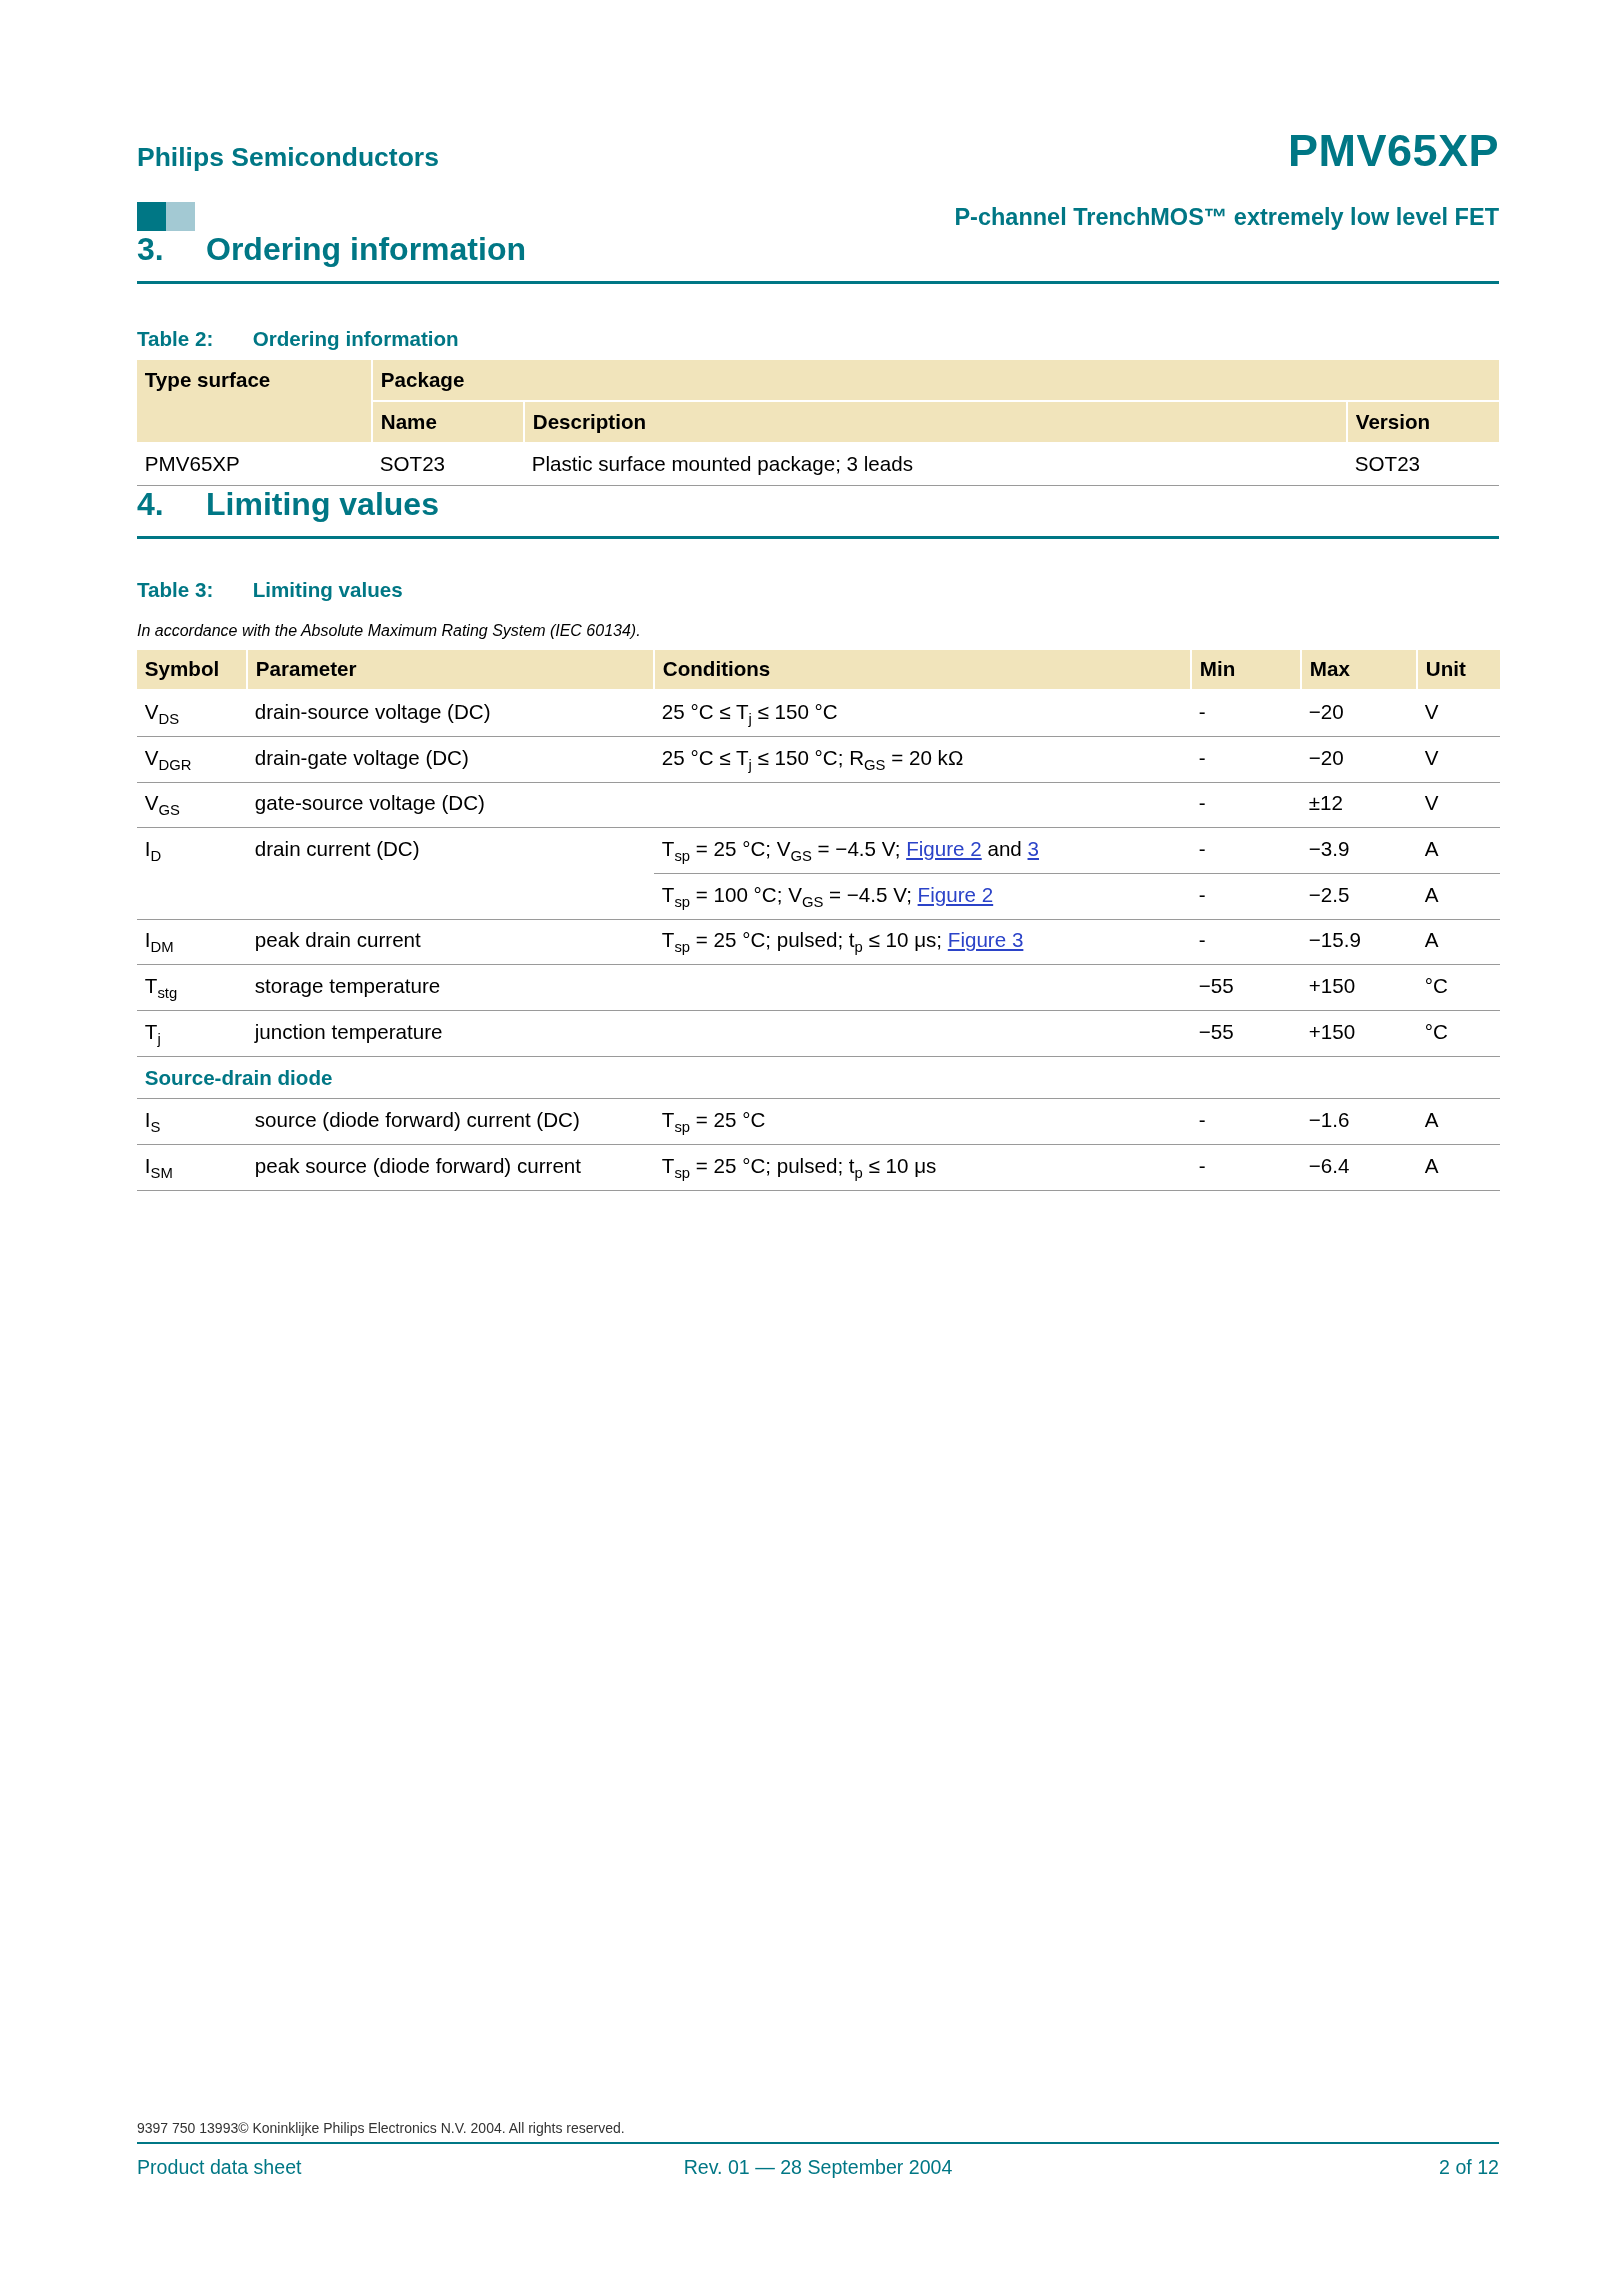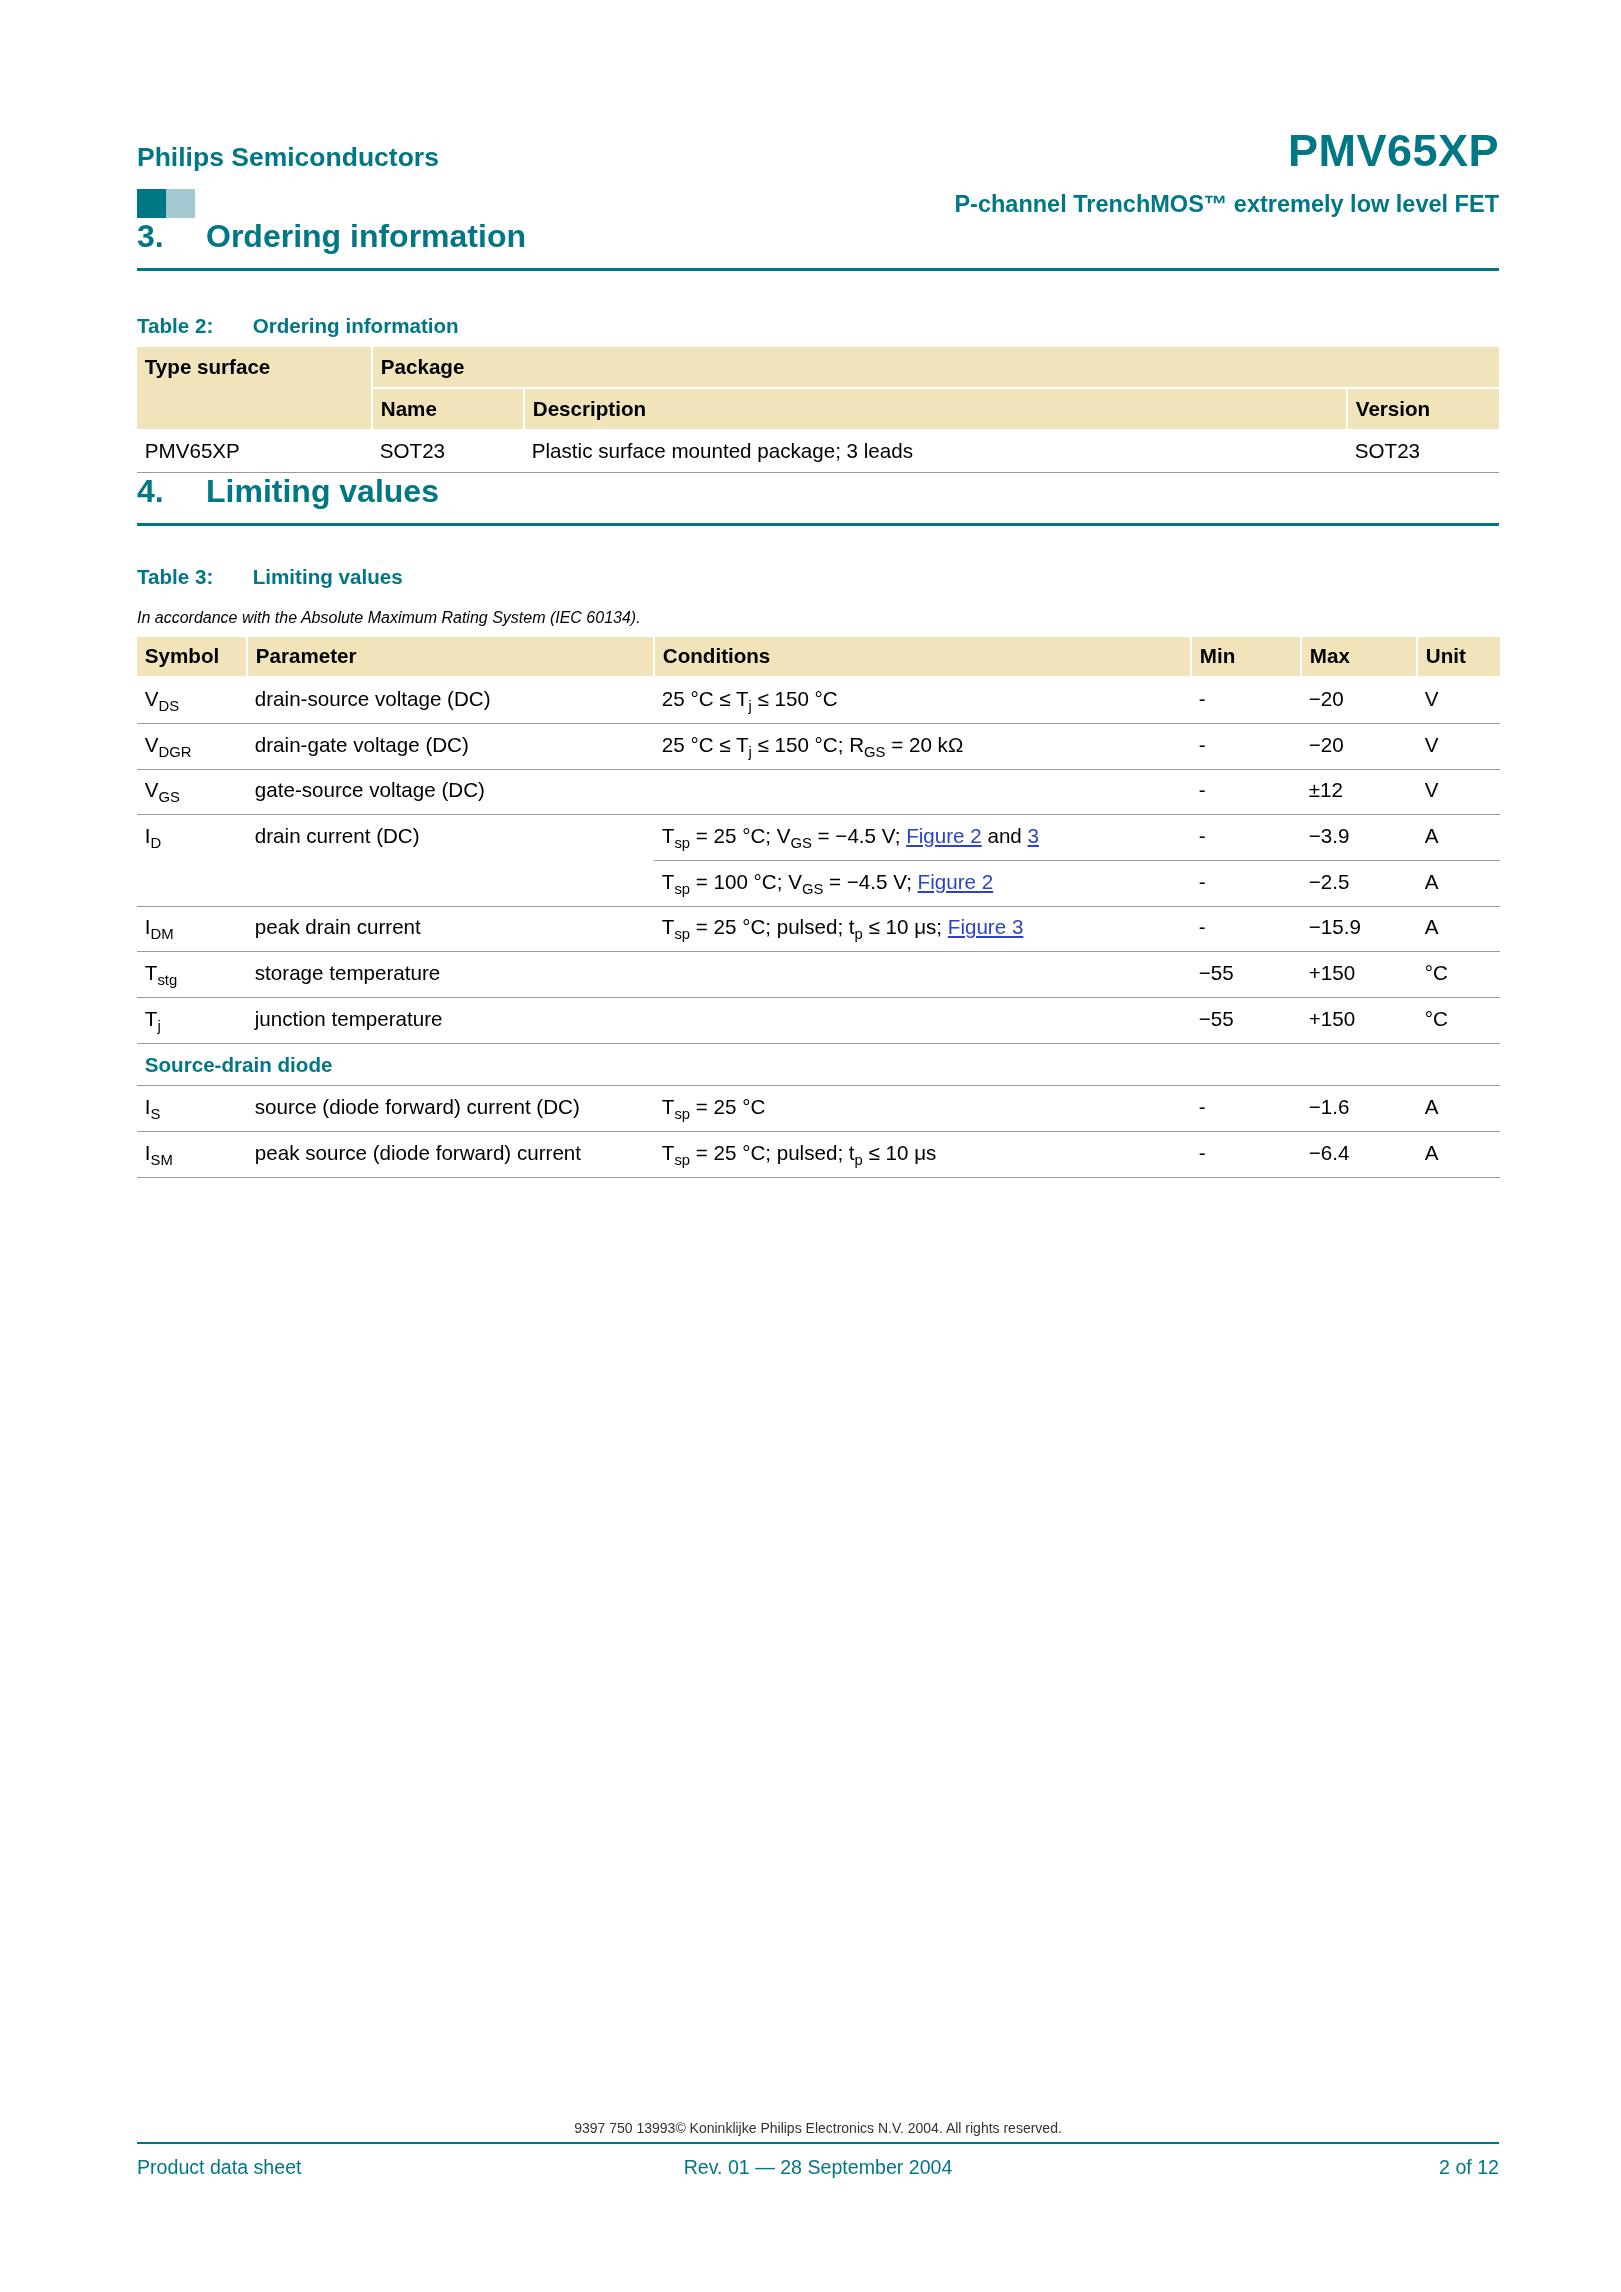--- a/index.html
+++ b/index.html
@@ -5,21 +5,21 @@
   html,body{margin:0;padding:0}
   body{width:1621px;height:2293px;background:#ffffff;color:#000;
        font-family:"Liberation Sans", sans-serif;}
   .page{position:relative;width:1621px;height:2293px;background:#fff;overflow:hidden}
   .content{position:absolute;left:137px;right:122px;top:0}
 
   
   .hdr-row{display:flex;justify-content:space-between;align-items:baseline;padding-top:125px}
   .brand{font-size:26.5px;font-weight:700;color:var(--teal,#007785)}
   .part{font-size:45px;font-weight:700;color:var(--teal,#007785);letter-spacing:0.5px}
-  .hdr-sub{display:flex;align-items:flex-end;margin-top:12px}
+  .hdr-sub{display:flex;align-items:flex-end;margin-top:25px}
   .sq{width:29px;height:29px;display:inline-block}
   .sq1{background:var(--teal,#007785)}
   .sq2{background:var(--square-light,#A3C9D3)}
   .subtitle{margin-left:auto;font-size:23.5px;font-weight:700;color:var(--teal,#007785)}
 
   
   h2.section{display:flex;margin:0;font-size:32px;font-weight:700;color:var(--teal,#007785)}
   .sec3{margin-top:71px}
   .sec4{margin-top:53px}
   h2.section .num{width:69px;flex:none}
@@ -38,21 +38,21 @@
      padding:7.8px 7.8px;border-right:2px solid #fff;border-bottom:2px solid #fff;vertical-align:top}
   th:last-child{border-right:none}
   td{font-size:20.6px;padding:8.8px 7.8px;vertical-align:top;border-bottom:1px solid #9a9a9a}
   .noline{border-bottom:none}
   .subhead{color:var(--teal,#007785);font-weight:700}
   a.lnk{color:var(--link-blue,#2B43C8);cursor:pointer}
   sub.sb{font-size:.72em}
 
   
   .footer{position:absolute;left:137px;right:122px;bottom:114px}
-  .foot-small{display:flex;justify-content:center;font-size:14px;color:#333}
+  .foot-small{display:flex;justify-content:flex-start;font-size:14px;color:#333}
   .foot-rule{height:2px;background:var(--teal,#007785);margin-top:5.9px}
   .foot-main{position:relative;display:flex;justify-content:space-between;margin-top:11.8px;
              font-size:19.6px;font-weight:400;color:var(--teal,#007785)}
   .foot-center{position:absolute;left:50%;transform:translateX(-50%)}
 </style>
 </head>
 <body>
 
 <div class="page">
   <div class="content">

